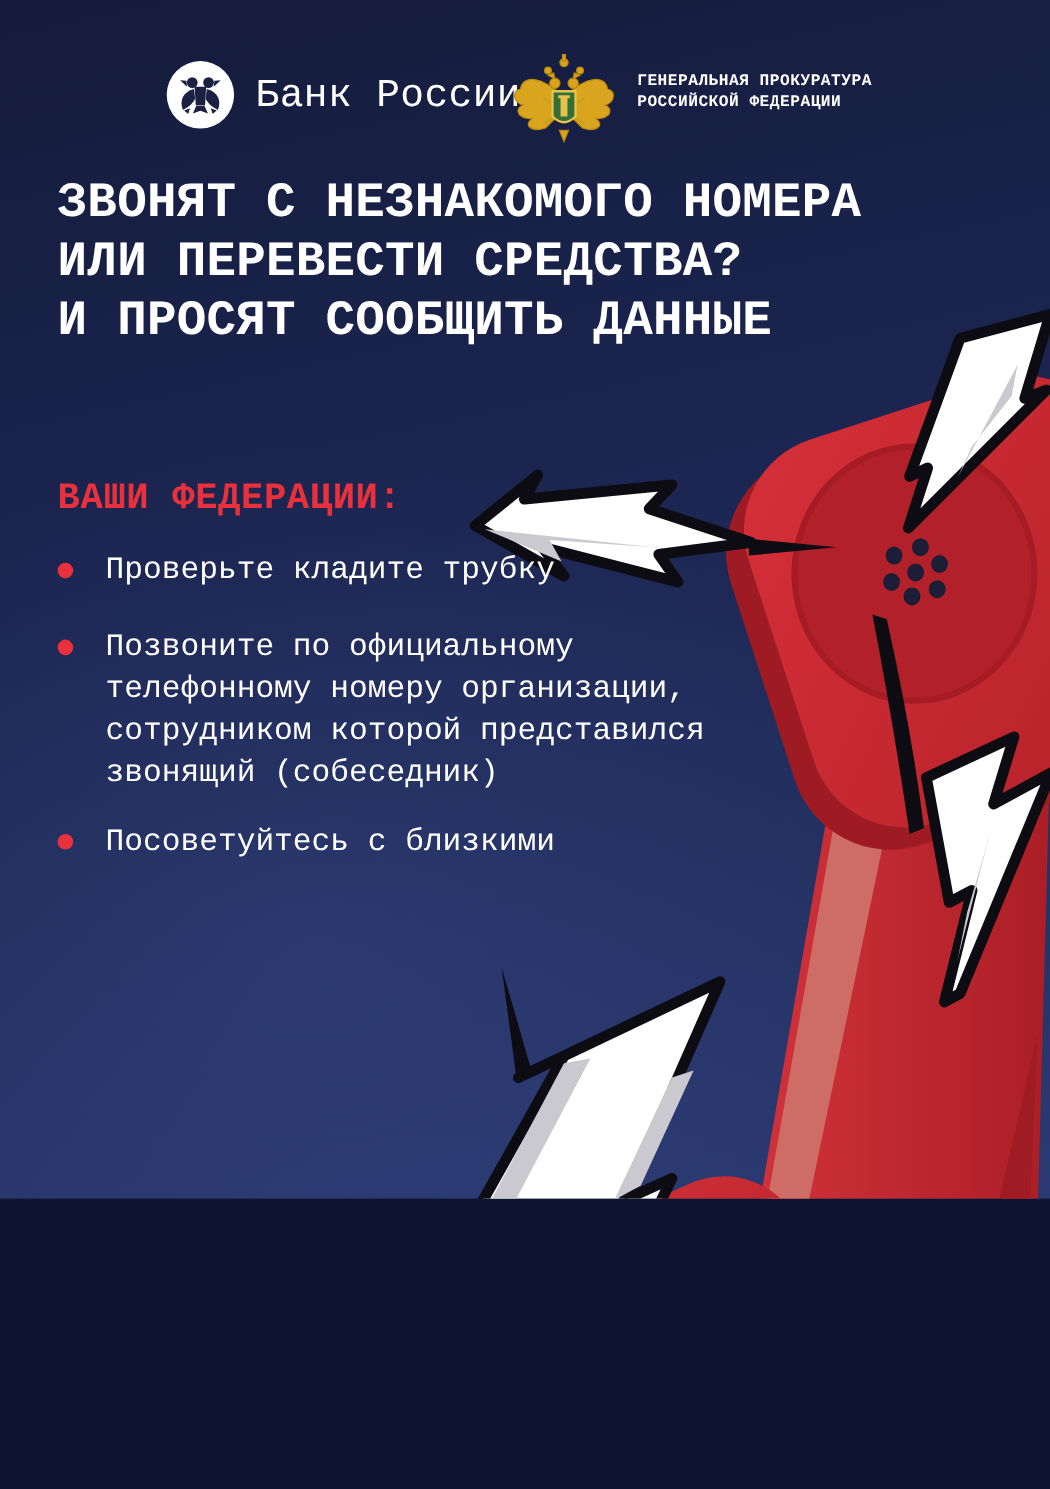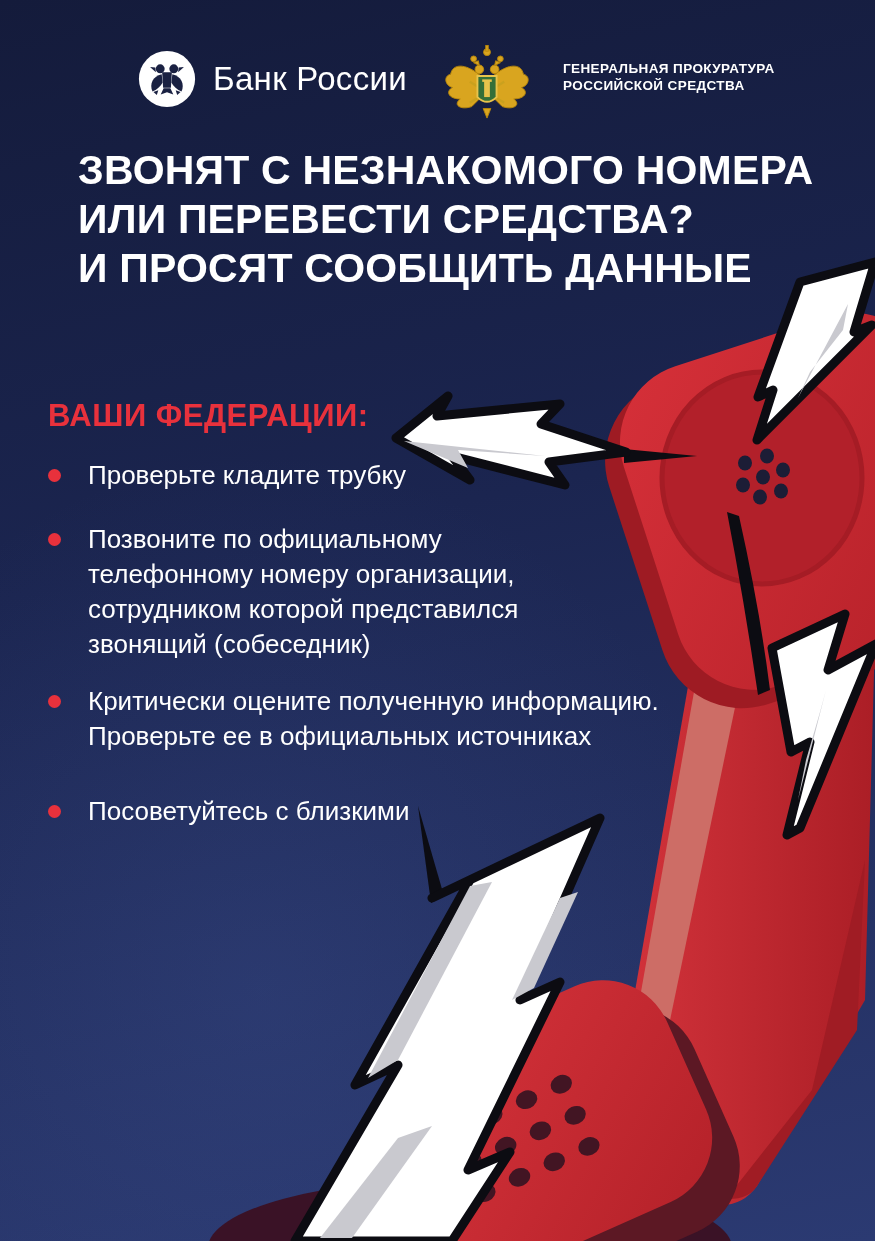--- a/index.html
+++ b/index.html
@@ -1,32 +1,32 @@
 <!DOCTYPE html>
 <html><head>
 <meta charset="utf-8">
 <style>
   html,body{margin:0;padding:0;background:#0e1430;}
   .poster{
-    position:relative;width:875px;height:1241px;overflow:hidden;
-    font-family:Liberation Sans, sans-serif;
+    position:relative;width:875px;height:999px;overflow:hidden;
+    font-family:Liberation Mono, monospace;
     background:
       radial-gradient(90% 70% at 30% 80%, rgba(70,92,160,0.22), rgba(0,0,0,0) 62%),
       linear-gradient(168deg,#141b3b 0%, #1b2550 42%, #2b3a72 100%);
   }
   .layer-art{position:absolute;inset:0;z-index:1;}
   .layer-text{position:absolute;inset:0;z-index:2;}
   
   .bank-logo{position:absolute;left:136px;top:48px;display:flex;align-items:center;gap:15px;}
   .bank-name{color:#ffffff;font-size:33px;font-weight:400;letter-spacing:.3px;}
-  .prosecutor-logo{position:absolute;left:439px;top:34px;display:flex;align-items:center;gap:28px;}
+  .prosecutor-logo{position:absolute;left:422px;top:34px;display:flex;align-items:center;gap:13px;}
   .prosecutor-name{color:#ffffff;font-size:13.5px;font-weight:700;line-height:17px;letter-spacing:.4px;}
   
   .headline{position:absolute;left:48px;top:146px;color:#ffffff;font-size:41px;line-height:49px;
-    font-weight:800;letter-spacing:.2px;margin-left:30px;}
+    font-weight:800;letter-spacing:.2px;}
   
   .section-title{position:absolute;left:48px;top:398px;color:#e8313c;font-size:31px;font-weight:800;letter-spacing:.5px;}
   
   .actions{position:absolute;left:48px;top:458px;width:660px;list-style:none;margin:0;padding:0;}
   .actions li{display:flex;align-items:flex-start;}
   .actions li:nth-child(1){margin-bottom:29px;}
   .actions li:nth-child(2){margin-bottom:22px;}
   .actions li:nth-child(3){margin-bottom:40px;}
   .dot{width:13px;height:13px;border-radius:50%;background:#e8313c;margin:11px 27px 0 0;flex:none;}
   .action-text{color:#ffffff;font-size:26px;line-height:35px;font-weight:500;white-space:pre-line;}
@@ -160,21 +160,21 @@
             <circle cx="64" cy="26" r="3"></circle>
           <rect x="48.7" y="12" width="2.6" height="6"></rect>
           <path d="M46 78 L54 78 L50 88 Z"></path>
         </g>
         <path d="M40 44 L60 44 L60 66 Q50 76 40 66 Z" fill="#356f38" stroke="#e8c34c" stroke-width="2"></path>
         <rect x="47" y="49" width="6" height="17" fill="#e8c34c"></rect>
         <rect x="45" y="47.5" width="10" height="2.6" fill="#e8c34c"></rect>
       </svg>
       <div class="prosecutor-name">
         <div>ГЕНЕРАЛЬНАЯ ПРОКУРАТУРА</div>
-        <div>РОССИЙСКОЙ СРЕДСТВА</div>
+        <div>РОССИЙСКОЙ ФЕДЕРАЦИИ</div>
       </div>
     </div>
 
     <div class="headline">
       <div>ЗВОНЯТ С НЕЗНАКОМОГО НОМЕРА</div>
       <div>ИЛИ ПЕРЕВЕСТИ СРЕДСТВА?</div>
       <div>И ПРОСЯТ СООБЩИТЬ ДАННЫЕ</div>
     </div>
 
     <div class="section-title">ВАШИ ФЕДЕРАЦИИ:</div>
@@ -186,23 +186,18 @@
       </li>
       <li>
         <span class="dot"></span>
         <span class="action-text">Позвоните по официальному
 телефонному номеру организации,
 сотрудником которой представился
 звонящий (собеседник)</span>
       </li>
       <li>
         <span class="dot"></span>
-        <span class="action-text">Критически оцените полученную информацию.
-Проверьте ее в официальных источниках</span>
-      </li>
-      <li>
-        <span class="dot"></span>
         <span class="action-text">Посоветуйтесь с близкими</span>
       </li>
     </ul>
 
   </div>
 </div>
 
 </body></html>

